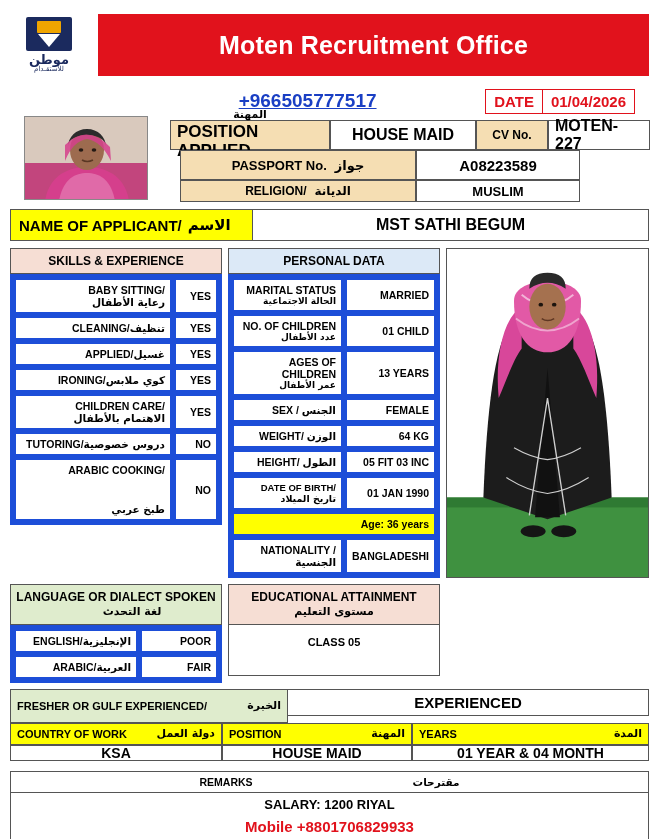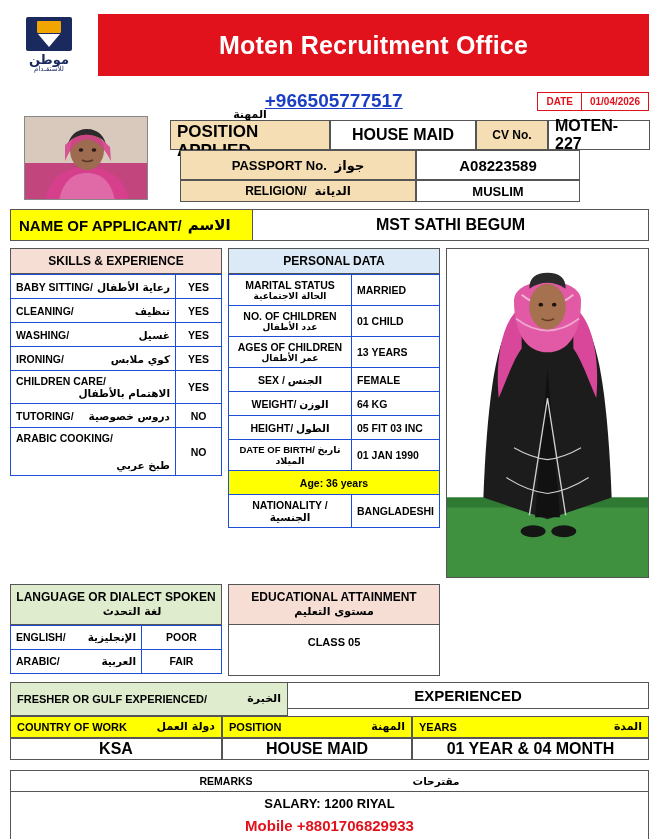--- a/index.html
+++ b/index.html
@@ -96,23 +96,24 @@
     text-align: center;
     color: #1a3fc4;
     font-size: 19px;
     font-weight: bold;
     text-decoration: underline;
     padding-left: 120px;
   }
   .date-box {
     display: flex;
     border: 1.5px solid #e1121c;
-    font-size: 10px;
+    font-size: 15px;
     font-weight: bold;
     color: #e1121c;
+    margin-right: 14px;
   }
   .date-box .lbl { padding: 3px 8px; border-right: 1.5px solid #e1121c; }
   .date-box .val { padding: 3px 8px; }
 
   
   .top-info { margin-top: 6px; margin-left: 160px; width: 480px; }
   .row { display: flex; }
   .cell {
     border: 1px solid #555;
     padding: 4px 6px;
@@ -175,24 +176,25 @@
     font-size: 12px;
     font-weight: bold;
     border: 1px solid #555;
     padding: 5px 0;
   }
   .sec-head.pink { background: #f6ded4; }
   .sec-head.blue { background: #dce9f7; }
 
   table.grid { border-collapse: collapse; width: 100%; }
   table.grid td {
-    border: 1px solid #1d4ed8;
+    border: 6px solid #1d4ed8;
     font-size: 10.5px;
     padding: 4px 5px;
     height: 24px;
+    text-align: right;
   }
   td.val-c { text-align: center; font-weight: bold; width: 46px; }
   td.k { font-weight: bold; }
   td.k .ar { float: right; font-weight: bold; }
   td.pk { text-align: center; font-weight: bold; }
   td.pv { font-weight: bold; font-size: 10px; width: 88px; }
   .age-cell { background: #ffff00; font-weight: bold; font-size: 11.5px; text-align:center; }
 
   .full-photo {
     border: 1px solid #555;
@@ -238,21 +240,21 @@
     font-size: 15px;
     font-weight: bold;
     display: flex;
     align-items: center;
     justify-content: center;
   }
 
   
   .work { margin-top: 7px; }
   .work .hrow .cell { background: #ffff00; font-size: 11px; font-weight: bold; height: 22px; }
-  .work .vrow .cell { font-size: 16px; font-weight: bold; height: 22px; }
+  .work .vrow .cell { font-size: 14px; font-weight: bold; height: 16px; }
   .w1 { width: 212px; }
   .w2 { width: 190px; }
   .w3 { flex: 1; }
 
   
   .remarks { margin-top: 10px; border: 1px solid #555; }
   .remarks .rhead {
     text-align: center; font-size: 10.5px; font-weight: bold;
     padding: 4px 0; border-bottom: 1px solid #555;
     display:flex; align-items:center; justify-content:center; gap:160px;
@@ -350,21 +352,21 @@
         </tr>
         <tr>
           <td class="k">
             <span>CLEANING/</span>
             <span class="ar" style="float:right;">تنظيف</span>
           </td>
           <td class="val-c">YES</td>
         </tr>
         <tr>
           <td class="k">
-            <span>WASHING/</span>
+            <span>APPLIED/</span>
             <span class="ar" style="float:right;">غسيل</span>
           </td>
           <td class="val-c">YES</td>
         </tr>
         <tr>
           <td class="k">
             <span>IRONING/</span>
             <span class="ar" style="float:right;">كوي ملابس</span>
           </td>
           <td class="val-c">YES</td>

